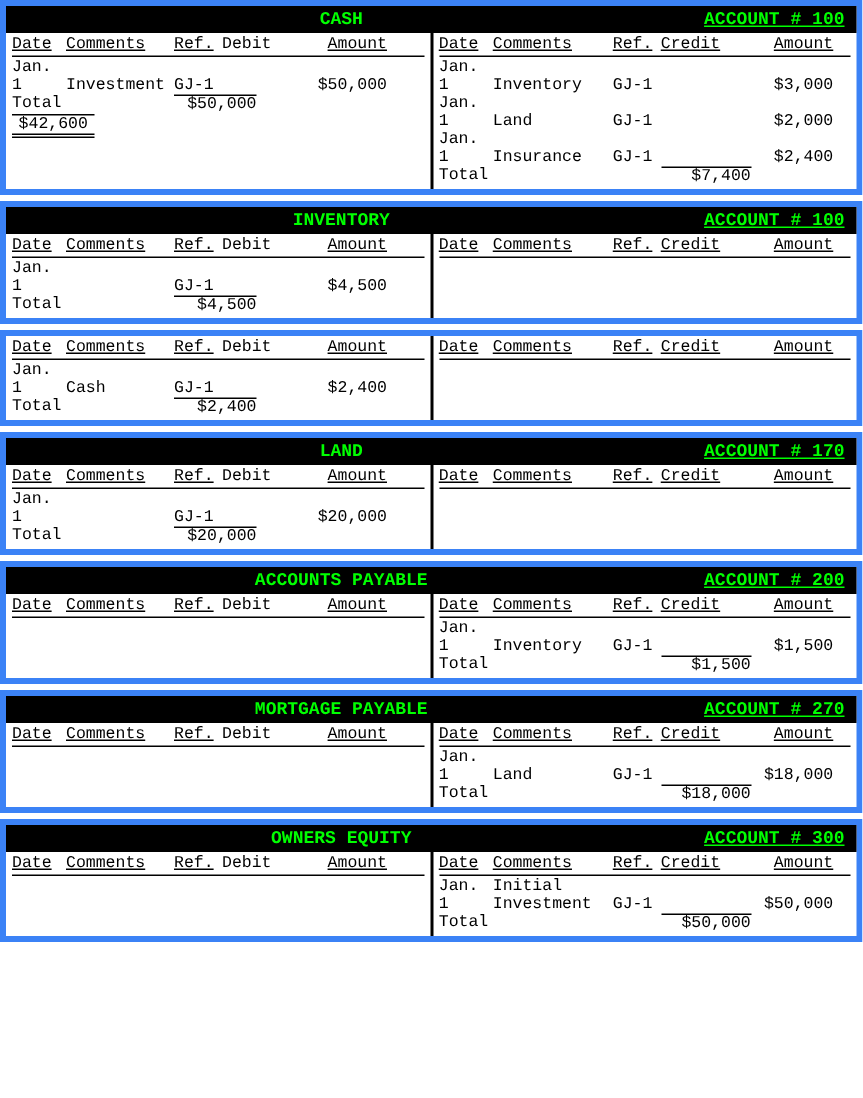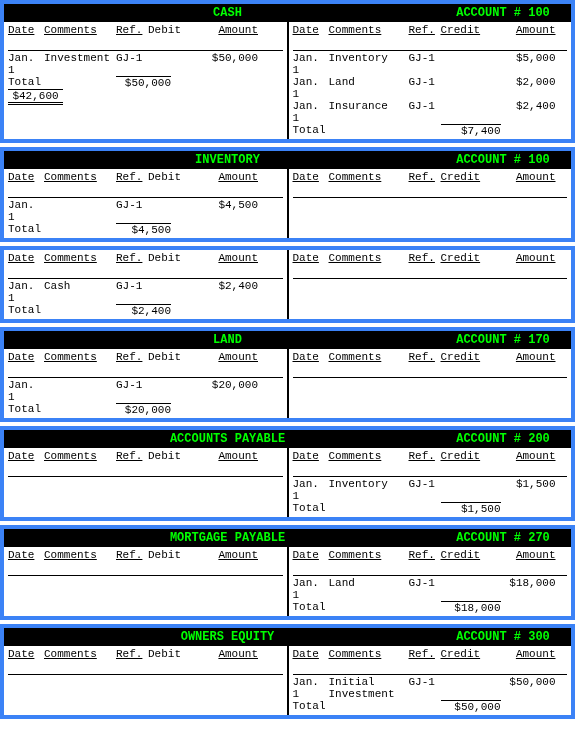--- a/index.html
+++ b/index.html
@@ -26,58 +26,60 @@
       display: flex;
       justify-content: space-between;
       align-items: center;
       padding: 2px 8px;
     }
     .ledger-header .account-name {
       flex: 1;
       text-align: center;
     }
     .ledger-header .account-num {
+      text-align: right;
       min-width: 120px;
+      text-decoration: underline;
     }
     .ledger-body {
       display: flex;
       width: 100%;
     }
     .ledger-left {
       flex: 1;
       border-right: 2px solid #000;
       padding: 2px 4px;
     }
     .ledger-right {
       flex: 1;
       padding: 2px 4px;
     }
     .col-headers {
       display: flex;
       width: 100%;
       border-bottom: 1px solid #000;
-      padding-bottom: 14px;
+      padding-bottom: 1px;
       margin-bottom: 1px;
     }
     .col-date { width: 36px; text-decoration: underline; }
     .col-comments { width: 72px; text-decoration: underline; }
     .col-ref { width: 32px; text-decoration: underline; }
     .col-debit-label { width: 55px; }
     .col-amount-right { width: 55px; text-decoration: underline; text-align: right; }
 
     .col-date-r { width: 36px; text-decoration: underline; }
     .col-comments-r { width: 80px; text-decoration: underline; }
     .col-ref-r { width: 32px; text-decoration: underline; }
     .col-credit-label { width: 55px; text-decoration: underline; }
     .col-amount-right-r { width: 60px; text-decoration: underline; text-align: right; }
 
     .data-row {
       display: flex;
       width: 100%;
-      align-items: flex-start;
+      align-items: flex-end;
     }
     .cell-date { width: 36px; }
     .cell-comments { width: 72px; }
     .cell-ref { width: 32px; }
     .cell-debit { width: 55px; }
     .cell-amount { width: 55px; text-align: right; }
 
     .cell-date-r { width: 36px; }
     .cell-comments-r { width: 80px; }
     .cell-ref-r { width: 32px; }
@@ -153,21 +155,21 @@
             <span class="col-comments-r">Comments</span>
             <span class="col-ref-r">Ref.</span>
             <span class="col-credit-label">Credit</span>
             <span class="col-amount-right-r">Amount</span>
           </div>
           <div class="data-row">
             <span class="cell-date-r">Jan. 1</span>
             <span class="cell-comments-r">Inventory</span>
             <span class="cell-ref-r">GJ-1</span>
             <span class="cell-credit"></span>
-            <span class="cell-amount-r">$5,000</span>
+            <span class="cell-amount-r">$3,000</span>
           </div>
           <div class="data-row">
             <span class="cell-date-r">Jan. 1</span>
             <span class="cell-comments-r">Land</span>
             <span class="cell-ref-r">GJ-1</span>
             <span class="cell-credit"></span>
             <span class="cell-amount-r">$2,000</span>
           </div>
           <div class="data-row">
             <span class="cell-date-r">Jan. 1</span>

